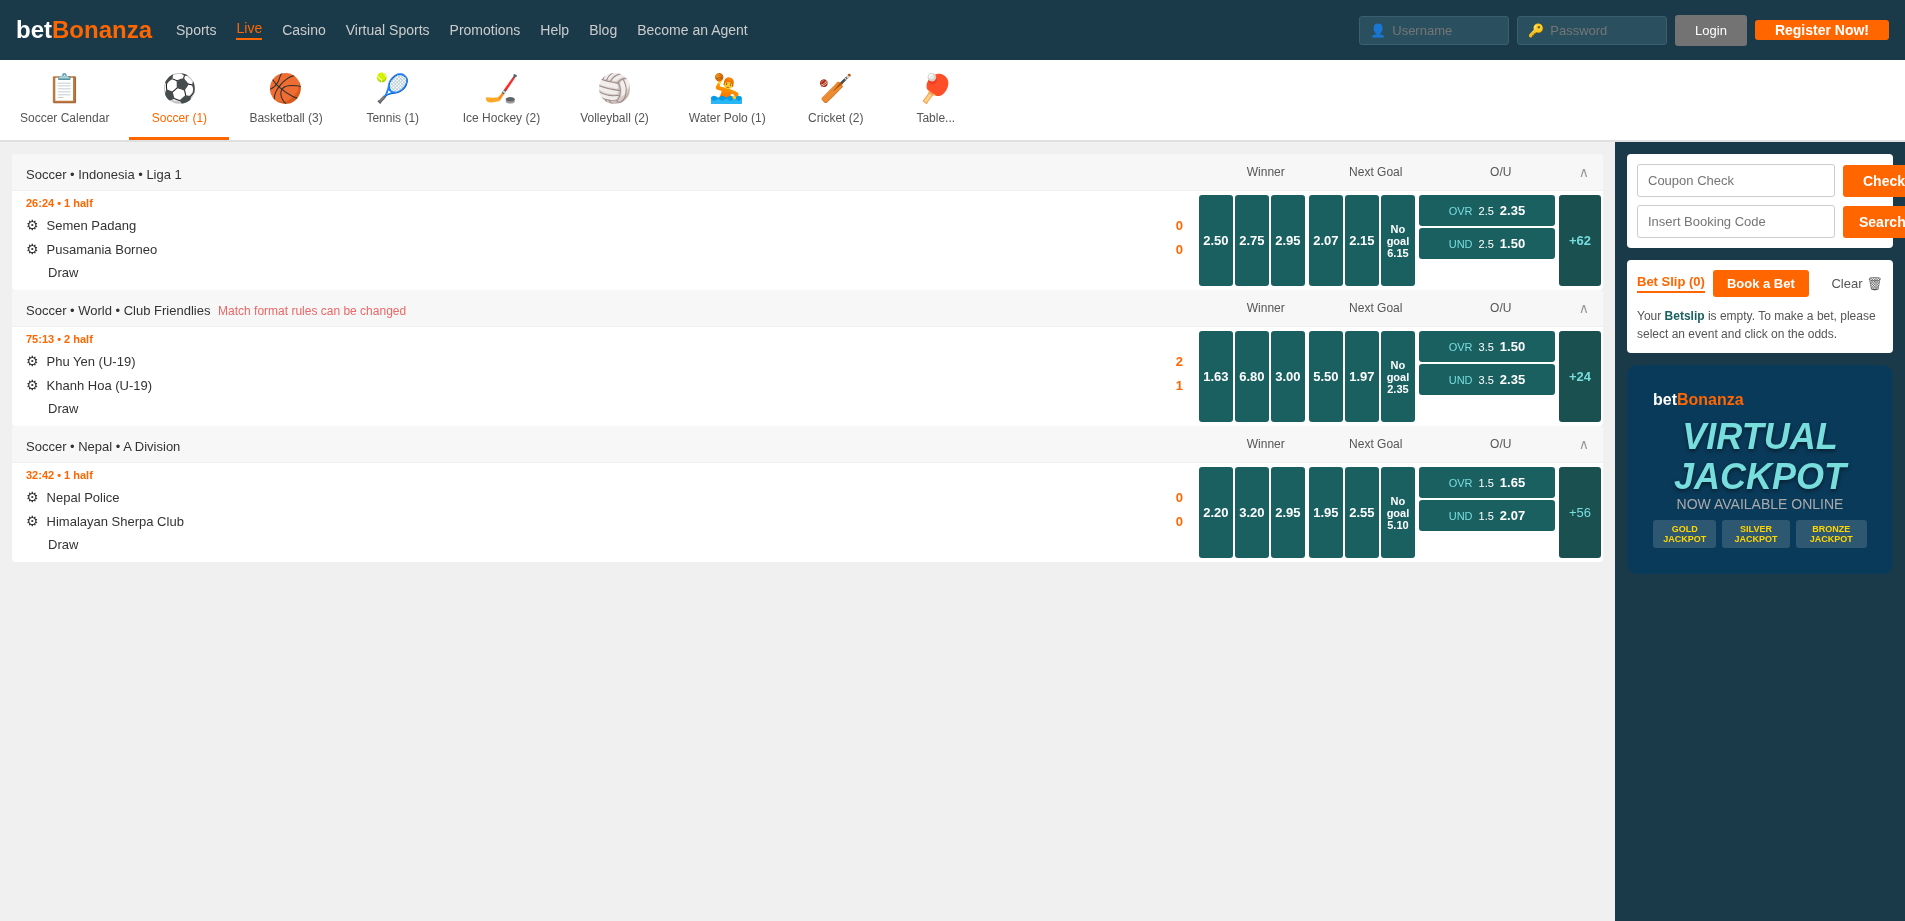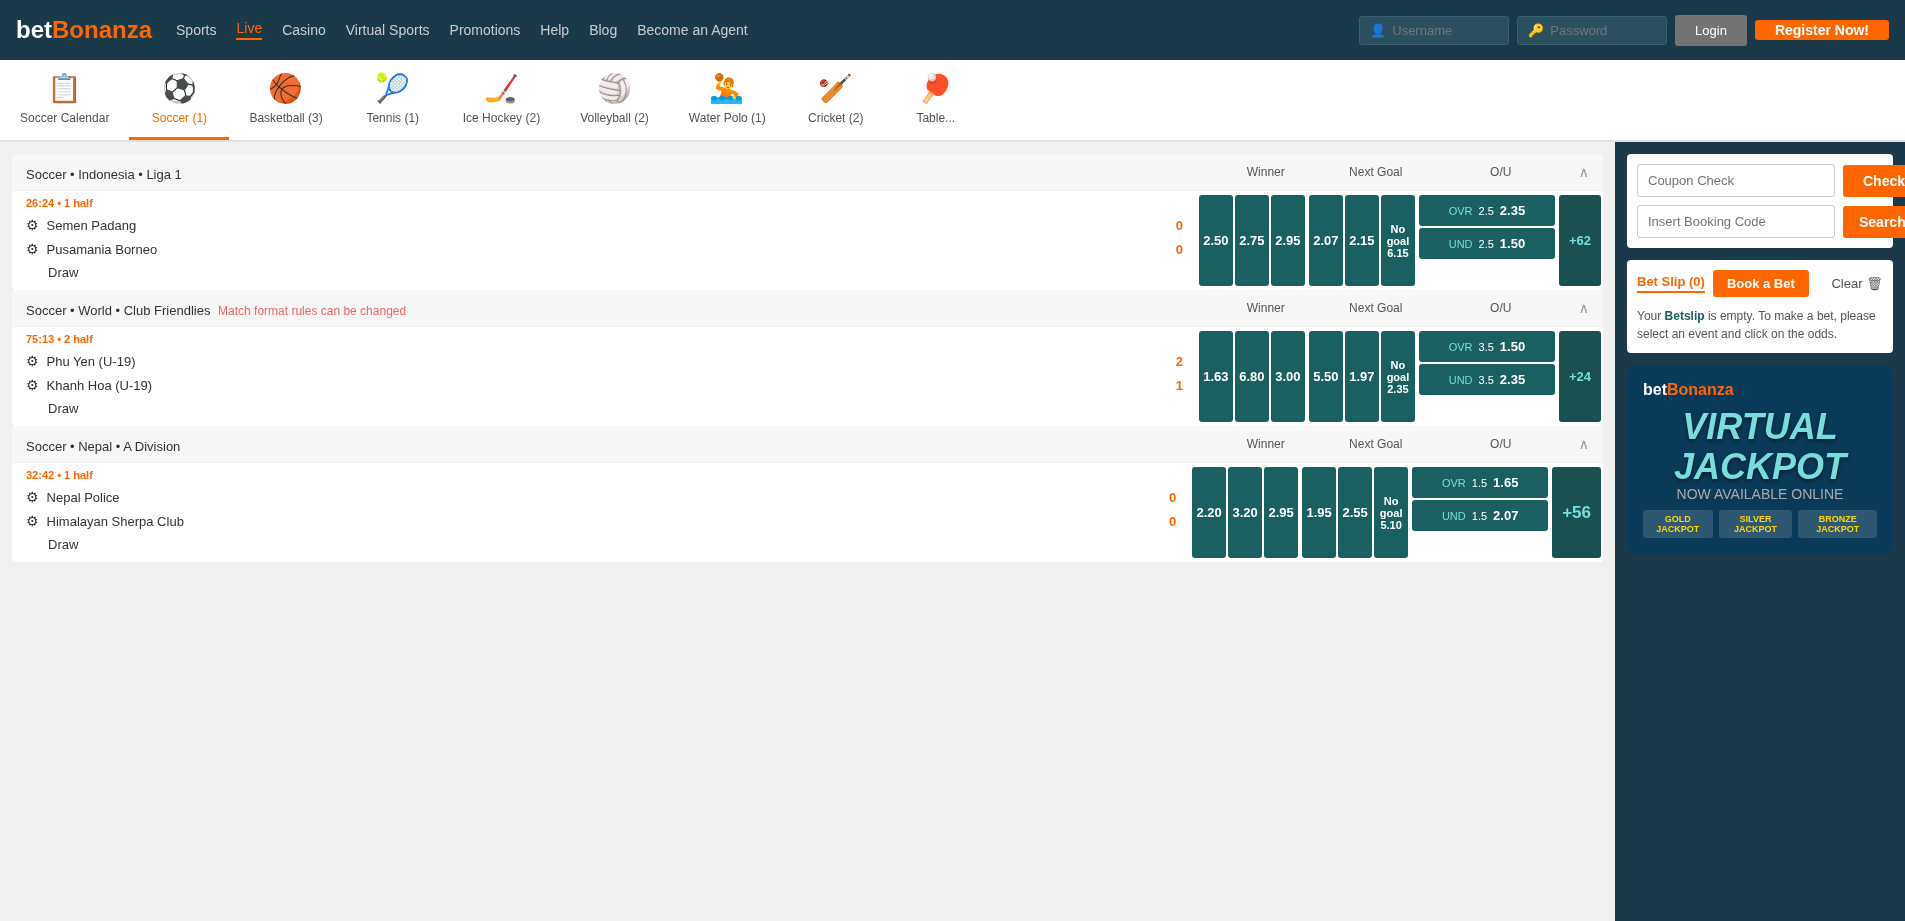--- a/index.html
+++ b/index.html
@@ -72,21 +72,21 @@
     .btn-search { background: #f60; color: #fff; border: none; border-radius: 3px; padding: 8px 16px; font-size: 14px; font-weight: bold; cursor: pointer; }
 
     .betslip-box { background: #fff; border-radius: 4px; padding: 10px; margin-bottom: 12px; }
     .betslip-header { display: flex; align-items: center; gap: 8px; margin-bottom: 10px; }
     .bet-slip-tab { color: #f60; font-size: 13px; font-weight: bold; border-bottom: 2px solid #f60; padding-bottom: 2px; cursor: pointer; }
     .btn-book { background: #f60; color: #fff; border: none; border-radius: 3px; padding: 6px 14px; font-size: 13px; cursor: pointer; font-weight: bold; }
     .btn-clear { color: #555; font-size: 13px; cursor: pointer; background: none; border: none; display: flex; align-items: center; gap: 4px; margin-left: auto; }
     .betslip-empty { font-size: 12px; color: #555; line-height: 1.5; }
     .betslip-empty span { color: #1a6060; }
 
-    .jackpot-banner { background: #0a3a5a; border-radius: 10px; padding: 16px; color: #fff; text-align: center; position: relative; overflow: hidden; }
+    .jackpot-banner { background: #0a3a5a; border-radius: 10px; padding: 26px; color: #fff; text-align: center; position: relative; overflow: hidden; }
     .jackpot-logo { color: #f60; font-size: 16px; font-weight: bold; text-align: left; margin-bottom: 8px; }
     .jackpot-logo span { color: #fff; }
     .jackpot-title { font-size: 36px; font-weight: 900; color: #7dd; text-transform: uppercase; line-height: 1.1; text-shadow: 0 2px 4px rgba(0,0,0,0.5); font-style: italic; }
     .jackpot-subtitle { font-size: 14px; color: #aaa; margin-bottom: 8px; }
     .jackpot-types { display: flex; gap: 6px; justify-content: center; margin-top: 8px; }
     .jackpot-type { background: rgba(255,255,255,0.15); border-radius: 3px; padding: 4px 8px; font-size: 10px; text-align: center; }
     .jackpot-type .jt-label { color: #ffd700; font-weight: bold; font-size: 9px; }
     .header-row { display: flex; align-items: center; padding: 10px 14px 6px 14px; background: #f7f7f7; }
     .header-league { flex: 1; font-size: 13px; color: #333; }
     .header-warning { color: #e66; font-size: 12px; margin-left: 4px; }
@@ -325,21 +325,21 @@
               <span class="ou-line">1.5</span>
               <span class="ou-val">1.65</span>
             </button>
             <button class="odds-btn-ou">
               <span class="ou-type">UND</span>
               <span class="ou-line">1.5</span>
               <span class="ou-val">2.07</span>
             </button>
             <button class="odds-btn-ou" style="visibility:hidden;"></button>
           </div>
-          <div style="display:flex; align-items:center; justify-content:center; background:#1a5050; color:#7dd; font-size:17px; font-weight:bold; padding: 4px 10px; margin: 4px 2px; border-radius:3px; cursor:pointer;">+56</div>
+          <div style="display:flex; align-items:center; justify-content:center; background:#1a5050; color:#7dd; font-size:13px; font-weight:normal; padding: 4px 10px; margin: 4px 2px; border-radius:3px; cursor:pointer;">+56</div>
         </div>
       </div>
     </div>
 
   </div>
 
   <div class="sidebar">
     <div class="coupon-box">
       <div class="coupon-row">
         <input class="coupon-input" type="text" placeholder="Coupon Check" style="">

